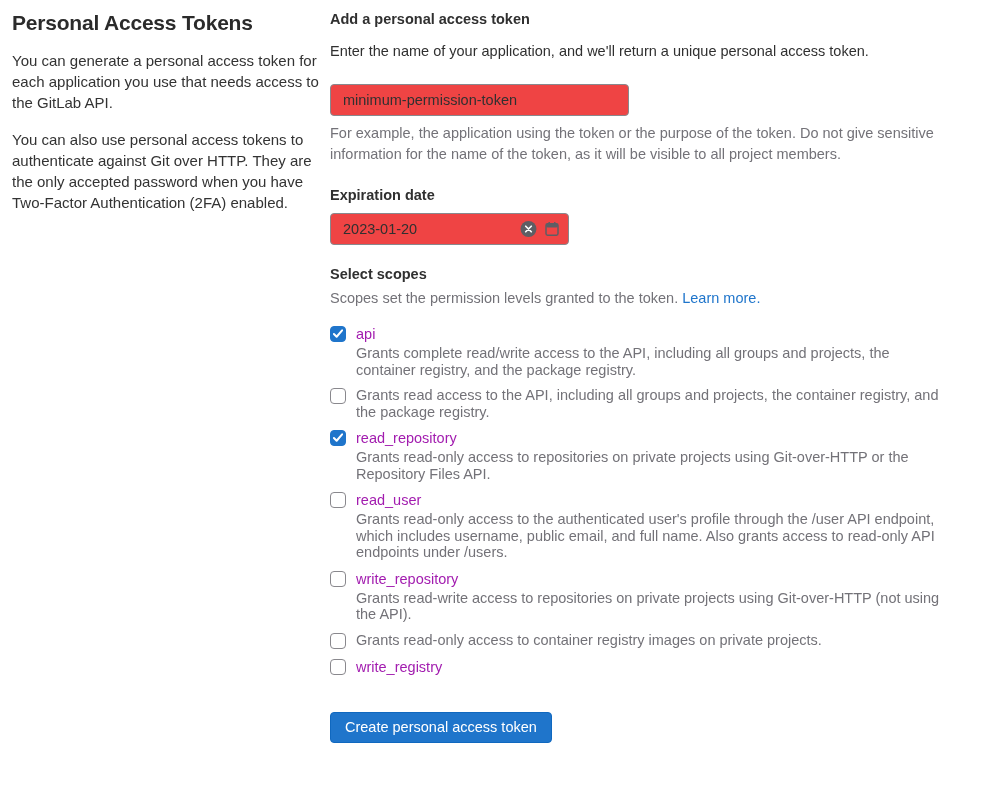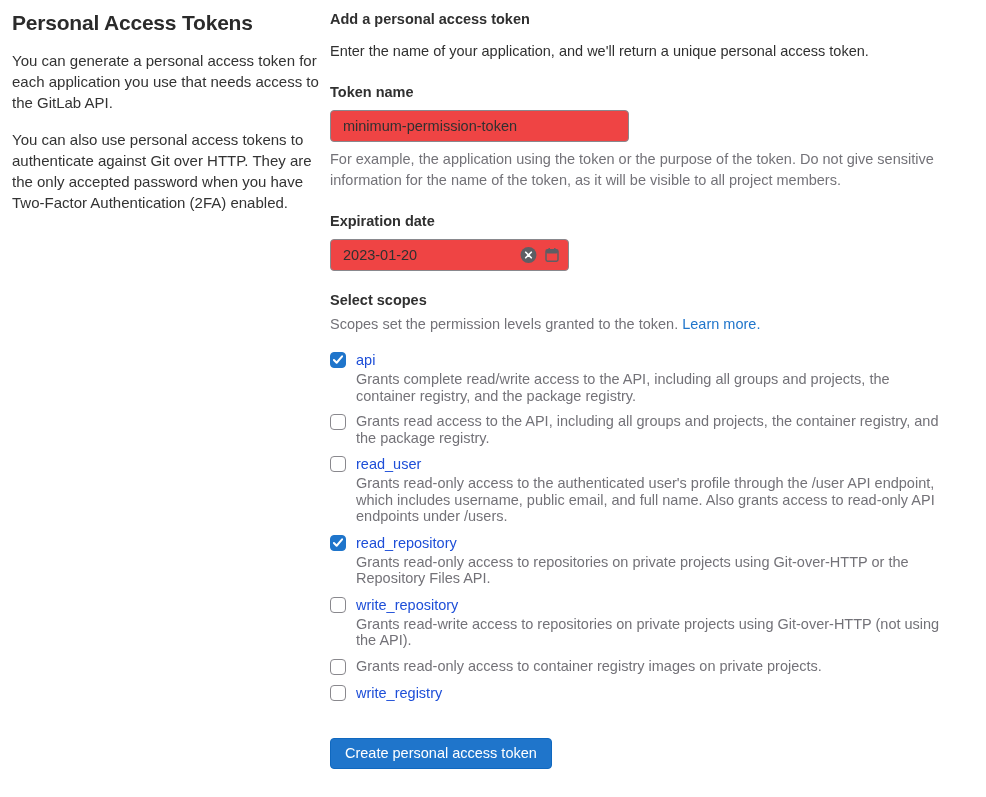--- a/index.html
+++ b/index.html
@@ -65,21 +65,21 @@
   }
   .checkbox {
     width: 16px; height: 16px; margin-top: 2px;
     border: 1px solid #89888d; border-radius: 4px; background: #fff;
     display: flex; align-items: center; justify-content: center;
     cursor: pointer;
   }
   .checkbox svg { display: none; }
   .checkbox.checked { background: #1f75cb; border-color: #1f75cb; }
   .checkbox.checked svg { display: block; }
-  .scope-name { line-height: 20px; color: #1d4ed8; }
+  .scope-name { line-height: 20px; color: #a21caf; }
   .scope-desc {
     grid-column: 2; color: #737278;
     line-height: 16.5px; white-space: pre-line; margin-top: 1px;
   }
 
   .submit-btn {
     margin-top: 27px;
     display: inline-block;
     background: #1f75cb; border: 1px solid #1068bf; border-radius: 4px;
     color: #ffffff; font-size: 14.5px;
@@ -100,21 +100,20 @@
     <p>You can also use personal access tokens to
 authenticate against Git over HTTP. They are
 the only accepted password when you have
 Two-Factor Authentication (2FA) enabled.</p>
   </div>
 
   <div class="right">
     <h2 class="section-heading">Add a personal access token</h2>
     <p class="sub">Enter the name of your application, and we'll return a unique personal access token.</p>
 
-    <label class="field-label">Token name</label>
     <input class="text-input" type="text" value="minimum-permission-token" style="">
     <p class="help">For example, the application using the token or the purpose of the token. Do not give sensitive
 information for the name of the token, as it will be visible to all project members.</p>
 
     <div class="expiration-block">
       <label class="field-label">Expiration date</label>
       <div class="date-wrap">
         <input class="text-input" type="text" value="2023-01-20" style="">
         <span class="input-icon icon-clear">
           <svg width="17" height="17" viewBox="0 0 16 16">
@@ -152,41 +151,41 @@
 
       <div class="scope-row">
         <span class="checkbox">
           
         </span>
         <div class="scope-desc">Grants read access to the API, including all groups and projects, the container registry, and
 the package registry.</div>
       </div>
 
       <div class="scope-row">
+        <span class="checkbox checked">
+          <svg width="10" height="10" viewBox="0 0 11 11">
+              <path d="M1 5.5 L4 8.5 L10 1.5" stroke="#fff" stroke-width="2.2" fill="none" stroke-linecap="round" stroke-linejoin="round"></path>
+            </svg>
+        </span>
+        <span class="scope-name">read_repository</span>
+        <div class="scope-desc">Grants read-only access to repositories on private projects using Git-over-HTTP or the
+Repository Files API.</div>
+      </div>
+
+      <div class="scope-row">
         <span class="checkbox">
           
         </span>
         <span class="scope-name">read_user</span>
         <div class="scope-desc">Grants read-only access to the authenticated user's profile through the /user API endpoint,
 which includes username, public email, and full name. Also grants access to read-only API
 endpoints under /users.</div>
       </div>
 
       <div class="scope-row">
-        <span class="checkbox checked">
-          <svg width="10" height="10" viewBox="0 0 11 11">
-              <path d="M1 5.5 L4 8.5 L10 1.5" stroke="#fff" stroke-width="2.2" fill="none" stroke-linecap="round" stroke-linejoin="round"></path>
-            </svg>
-        </span>
-        <span class="scope-name">read_repository</span>
-        <div class="scope-desc">Grants read-only access to repositories on private projects using Git-over-HTTP or the
-Repository Files API.</div>
-      </div>
-
-      <div class="scope-row">
         <span class="checkbox">
           
         </span>
         <span class="scope-name">write_repository</span>
         <div class="scope-desc">Grants read-write access to repositories on private projects using Git-over-HTTP (not using
 the API).</div>
       </div>
 
       <div class="scope-row">
         <span class="checkbox">

